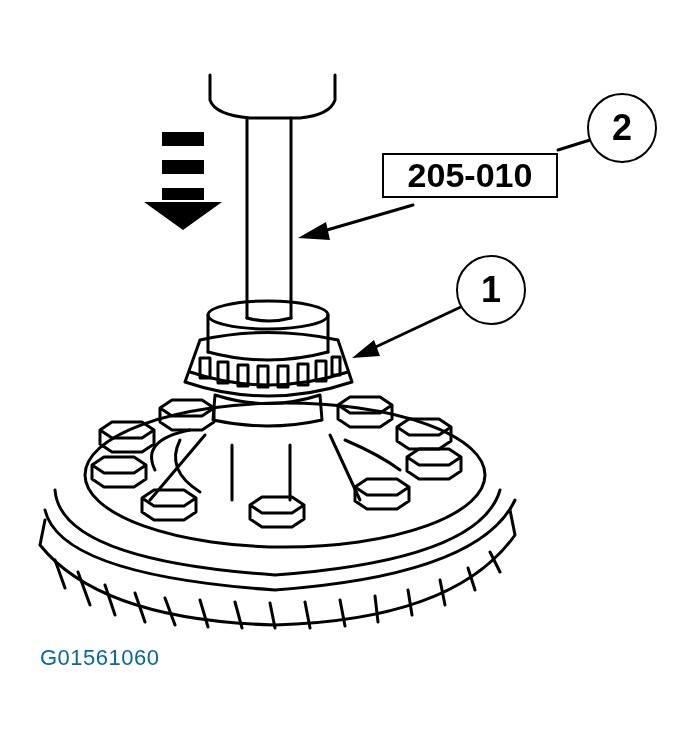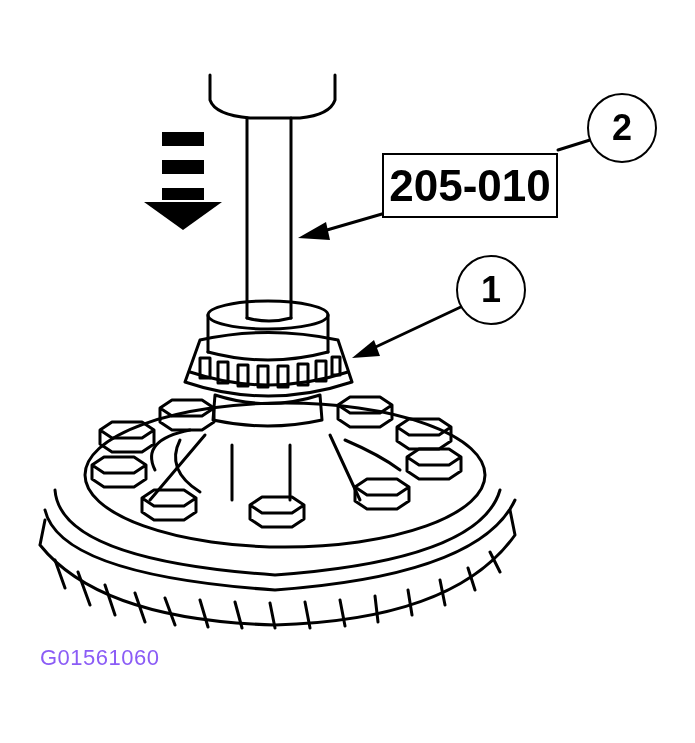--- a/index.html
+++ b/index.html
@@ -1,27 +1,27 @@
 <!DOCTYPE html>
 <html><head>
 <meta charset="utf-8">
 <style>
   html, body { margin: 0; padding: 0; background: #ffffff; }
   body { width: 695px; height: 743px; position: relative; overflow: hidden; }
   #canvas { position: absolute; left: 0; top: 0; width: 695px; height: 743px; }
   .code-label {
     position: absolute; left: 40px; top: 645px;
-    font-family: "Liberation Sans", sans-serif; font-size: 22px; color: #8b5cf6;
+    font-family: "Liberation Sans", sans-serif; font-size: 22px; color: #0369a1;
     letter-spacing: 0.5px;
   }
   .tool-box {
-    position: absolute; left: 382px; top: 153px; width: 176px; height: 65px;
+    position: absolute; left: 382px; top: 153px; width: 176px; height: 45px;
     border: 2px solid #000; box-sizing: border-box; background: #fff;
     display: flex; align-items: center; justify-content: center;
-    font-family: "Liberation Sans", sans-serif; font-weight: bold; font-size: 44px; color: #000;
+    font-family: "Liberation Sans", sans-serif; font-weight: bold; font-size: 34px; color: #000;
   }
   .callout {
     position: absolute; width: 70px; height: 70px; border: 2px solid #000; border-radius: 50%;
     box-sizing: border-box; background: #fff;
     display: flex; align-items: center; justify-content: center;
     font-family: "Liberation Sans", sans-serif; font-weight: bold; font-size: 36px; color: #000;
   }
   .callout-2 { left: 587px; top: 93px; }
   .callout-1 { left: 456px; top: 255px; }
 </style>

